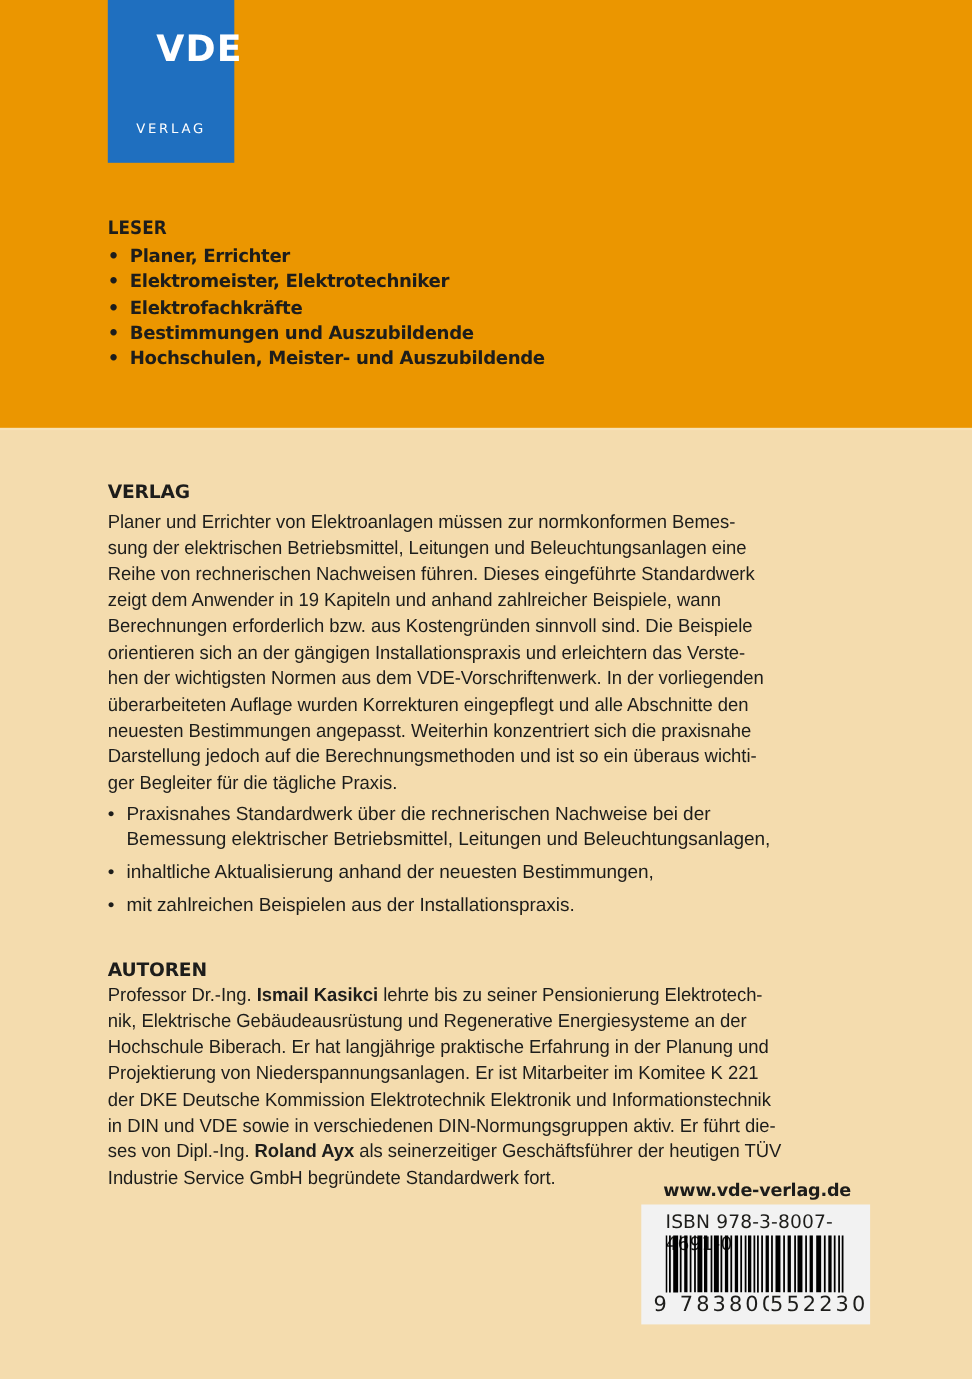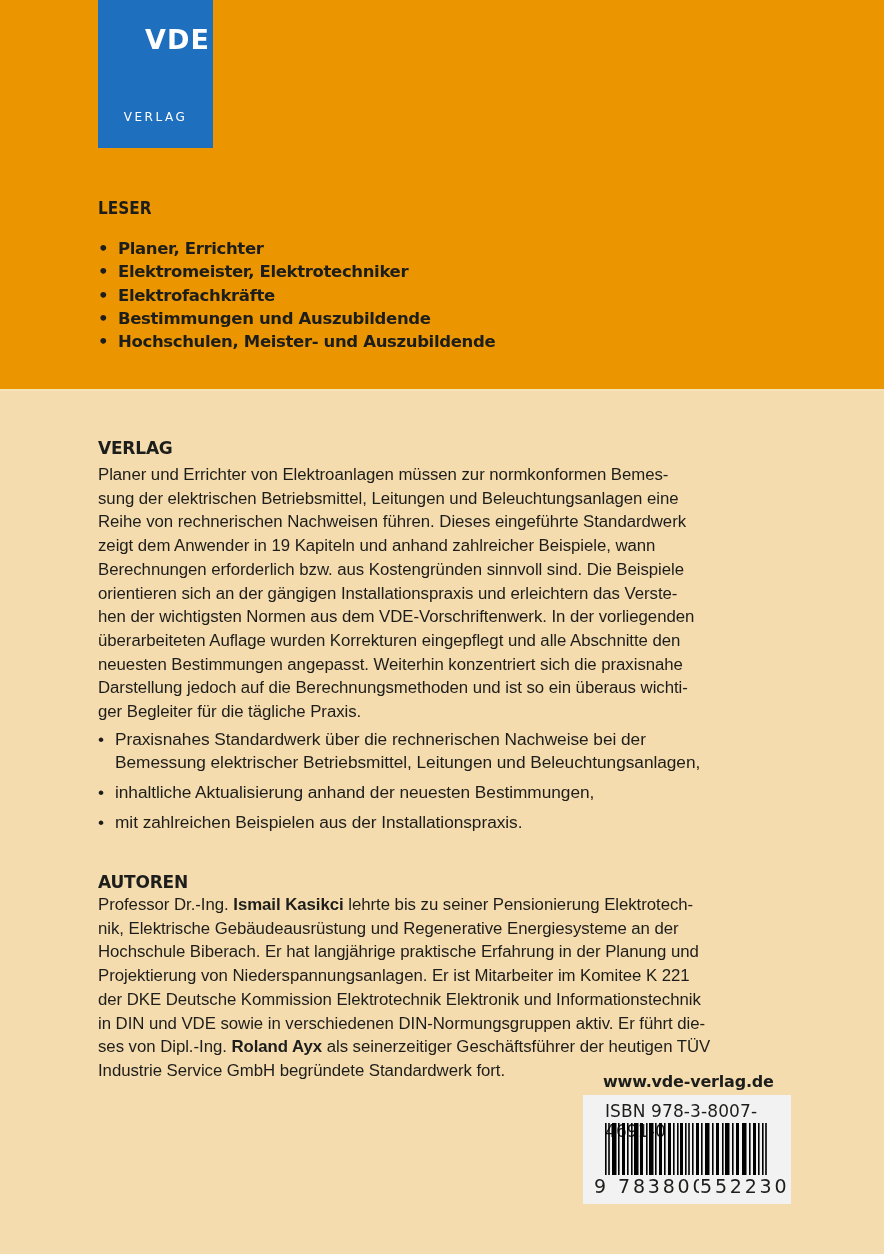--- a/index.html
+++ b/index.html
@@ -20,32 +20,32 @@
   }
   .logo {
     position: absolute; left: 98px; top: 0; width: 115px; height: 148px;
     background: #1f6fbf;
     color: #fff;
     text-align: center;
   }
   .logo .vde {
     position: absolute; left: 0; right: 0; top: 24px;
     font-family: "DejaVu Sans", sans-serif;
-    font-weight: bold; font-size: 27px; letter-spacing: 1px; padding-left: 44px;
+    font-weight: bold; font-size: 33px; letter-spacing: 1px; padding-left: 44px;
   }
   .logo .verlag {
     position: absolute; left: 0; right: 0; top: 110px;
     font-family: "DejaVu Sans", sans-serif;
     font-size: 12px; letter-spacing: 2.5px;
   }
   .leser {
     position: absolute; left: 98px; top: 197px;
   }
   .leser h2 {
-    font-size: 17px; font-weight: bold; line-height: 22px; margin-bottom: 18px;
+    font-size: 17px; font-weight: bold; line-height: 22px; margin-bottom: 2px;
     font-family: "DejaVu Sans Condensed", "DejaVu Sans", sans-serif;
     font-stretch: condensed;
   }
   .leser ul { list-style: none; }
   .leser li {
     font-size: 16.5px; font-weight: bold; line-height: 23.3px;
     font-family: "DejaVu Sans", sans-serif;
     letter-spacing: -0.35px;
     display: flex;
   }

